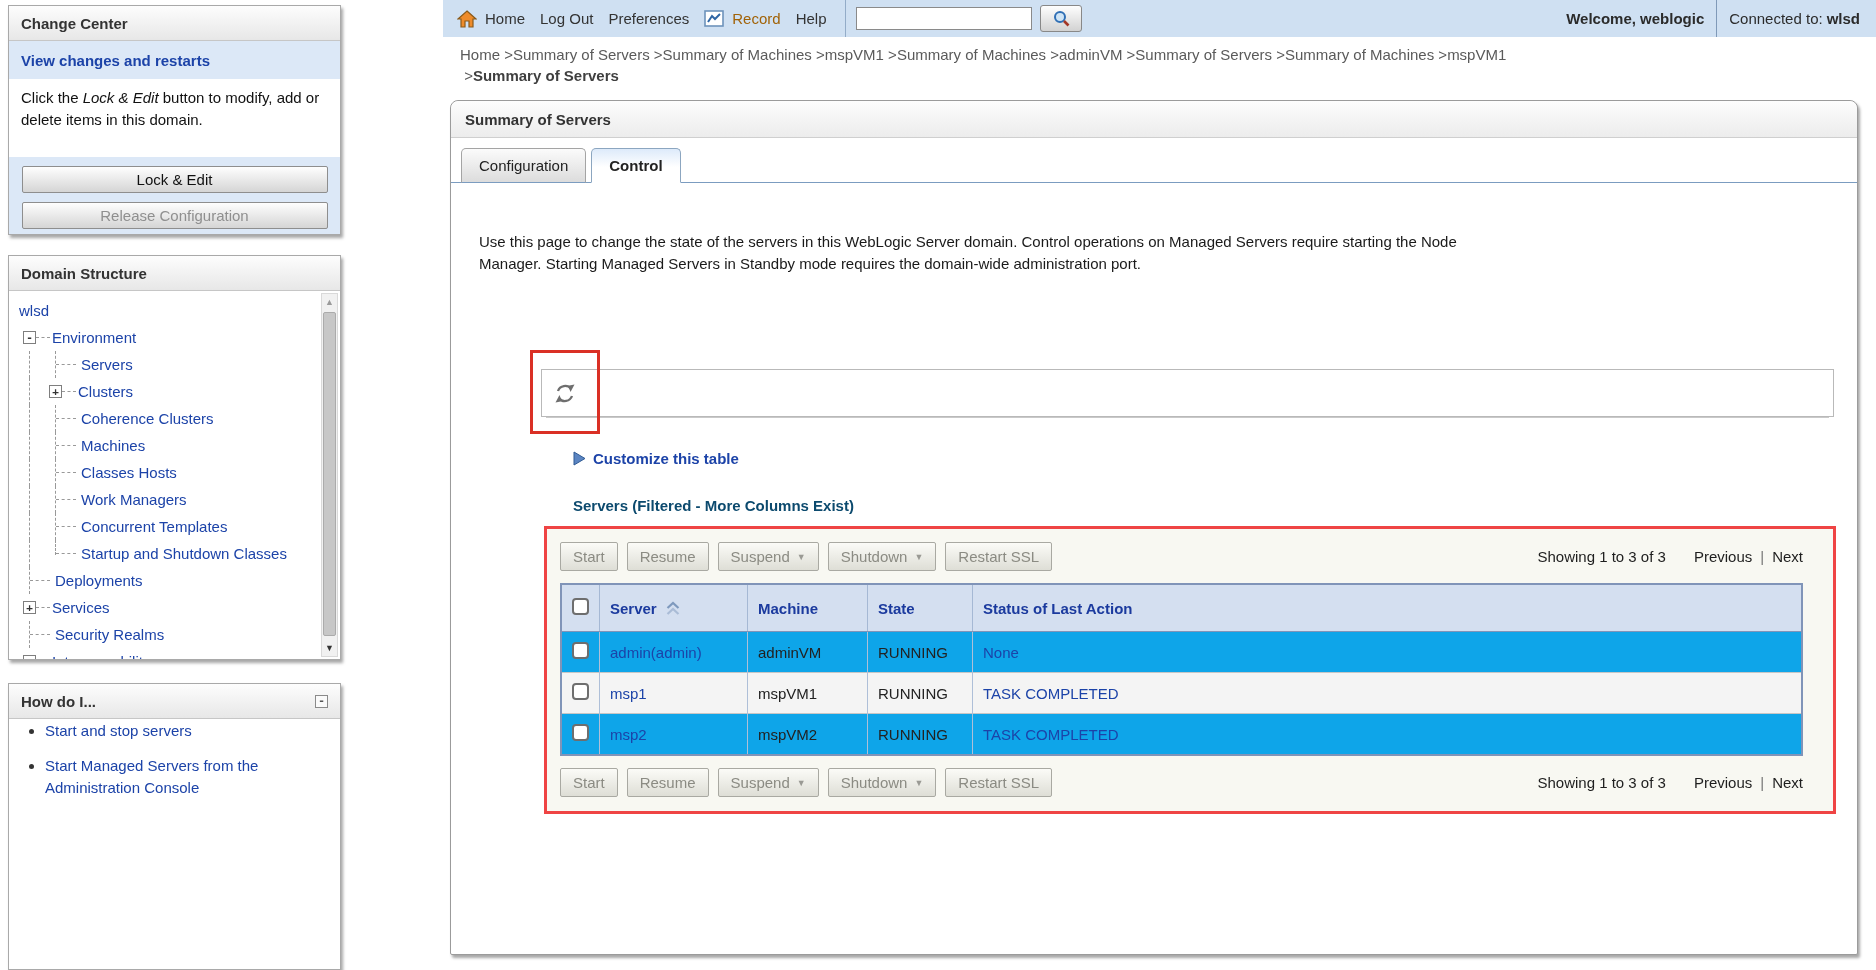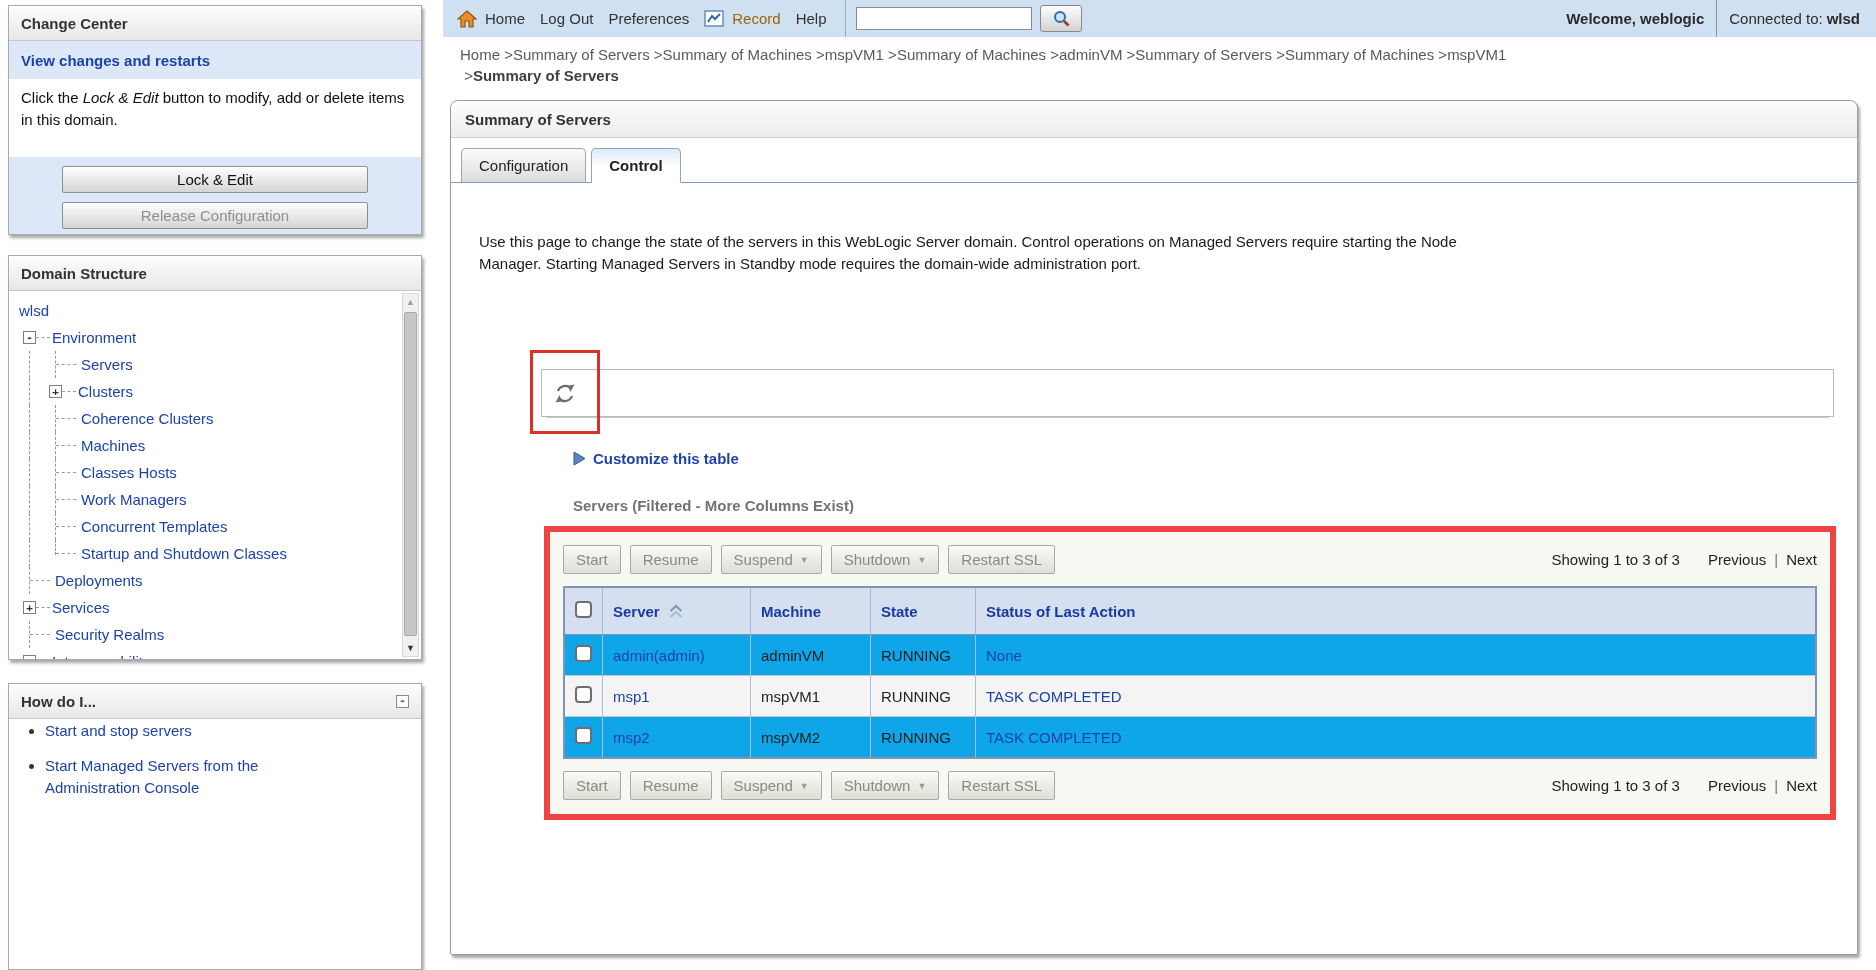--- a/index.html
+++ b/index.html
@@ -2,21 +2,21 @@
 <html><head>
 <meta charset="utf-8">
 <style>
   * { margin:0; padding:0; box-sizing:border-box; }
   html,body { width:1876px; height:970px; overflow:hidden; background:#fff;
     font-family:"Liberation Sans","DejaVu Sans",sans-serif; font-size:15px; color:#222; }
 
   .link { color:#1c43a8; cursor:pointer; text-decoration:none; }
 
   
-  .lpanel { position:absolute; left:8px; width:414px; background:#fff;
+  .lpanel { position:absolute; left:8px; width:333px; background:#fff;
     border:1px solid #a9a9a9; box-shadow:2px 3px 3px rgba(0,0,0,.35); overflow:hidden; }
   .panel-hd { font-weight:bold; font-size:15px; color:#333; padding:9px 12px 8px 12px;
     background:linear-gradient(#fdfdfd,#e7e7e7); border-bottom:1px solid #c6c6c6; }
   #change-center { top:5px; height:230px; background:#dce8f7; }
   .cc-viewlink { display:block; font-weight:bold; padding:11px 12px 10px 12px; }
   .cc-body { background:#fff; padding:8px 12px 26px 12px; color:#111; line-height:22px; }
   .cc-btn { display:block; width:306px; margin:9px auto 0 auto; padding:4px 0; text-align:center;
     font-size:15px; border:1px solid #8e8e8e; background:linear-gradient(#fefefe,#d5d5d5);
     border-radius:2px; cursor:pointer; font-family:inherit; color:#111; }
   .cc-btn.disabled { color:#8f8f8f; }
@@ -84,22 +84,22 @@
     border-radius:5px 5px 0 0; background:linear-gradient(#fbfbfb,#dcdcdc); color:#222; cursor:pointer; margin-bottom:-1px; }
   .tab.active { font-weight:bold; border:1px solid #8ca6c0; border-bottom:1px solid #fff;
     background:linear-gradient(#ddeafa,#ffffff 55%); }
   .desc { margin:48px 40px 8px 28px; width:1040px; line-height:22px; color:#1a1a1a; }
   .strip { position:relative; margin:94px 23px 0 90px; height:48px; border:1px solid #b9b9b9; background:#fff;
     display:flex; align-items:center; padding-left:11px; box-shadow:0 6px 0 -5px #c9c9c9; }
   .refresh-btn { display:inline-flex; cursor:pointer; }
   .redbox { position:absolute; left:-12px; top:-20px; width:70px; height:84px; border:3px solid #da3025; pointer-events:none; }
   .customize { margin:33px 0 0 122px; display:flex; align-items:center; font-weight:bold; color:#1c43a8; cursor:pointer; }
   .customize svg { margin-right:7px; }
-  .tbl-title { margin:30px 0 0 122px; font-weight:bold; color:#737373; }
-  .tbl-box { margin:12px 0 0 93px; width:1292px; background:#f8f8f2; border:6px solid #ef4444; padding:13px 13px 14px 13px; }
+  .tbl-title { margin:30px 0 0 122px; font-weight:bold; color:#0c4a6e; }
+  .tbl-box { margin:12px 0 0 93px; width:1292px; background:#f8f8f2; border:3px solid #ef4444; padding:13px 30px 14px 13px; }
   .controls { display:flex; align-items:center; }
   .abtns { display:flex; }
   .abtn { margin-right:9px; padding:5px 12px; font-family:inherit; font-size:15px; color:#8b8b83;
     border:1px solid #a9a9a2; background:linear-gradient(#fbfbf7,#deded6); border-radius:2px; cursor:default; display:flex; align-items:center; }
   .abtn .chev { font-size:9px; color:#9a9a94; margin-left:7px; }
   .pager { margin-left:auto; color:#1e1e1e; display:flex; align-items:center; }
   .pager .pshow { margin-right:28px; }
   .pager .psep { color:#777; margin:0 8px; }
   .pager .pbtn { cursor:pointer; }
   table.servers { width:100%; border-collapse:collapse; margin:12px 0; border:2px solid #8094b8; background:#0ea5e9; }

